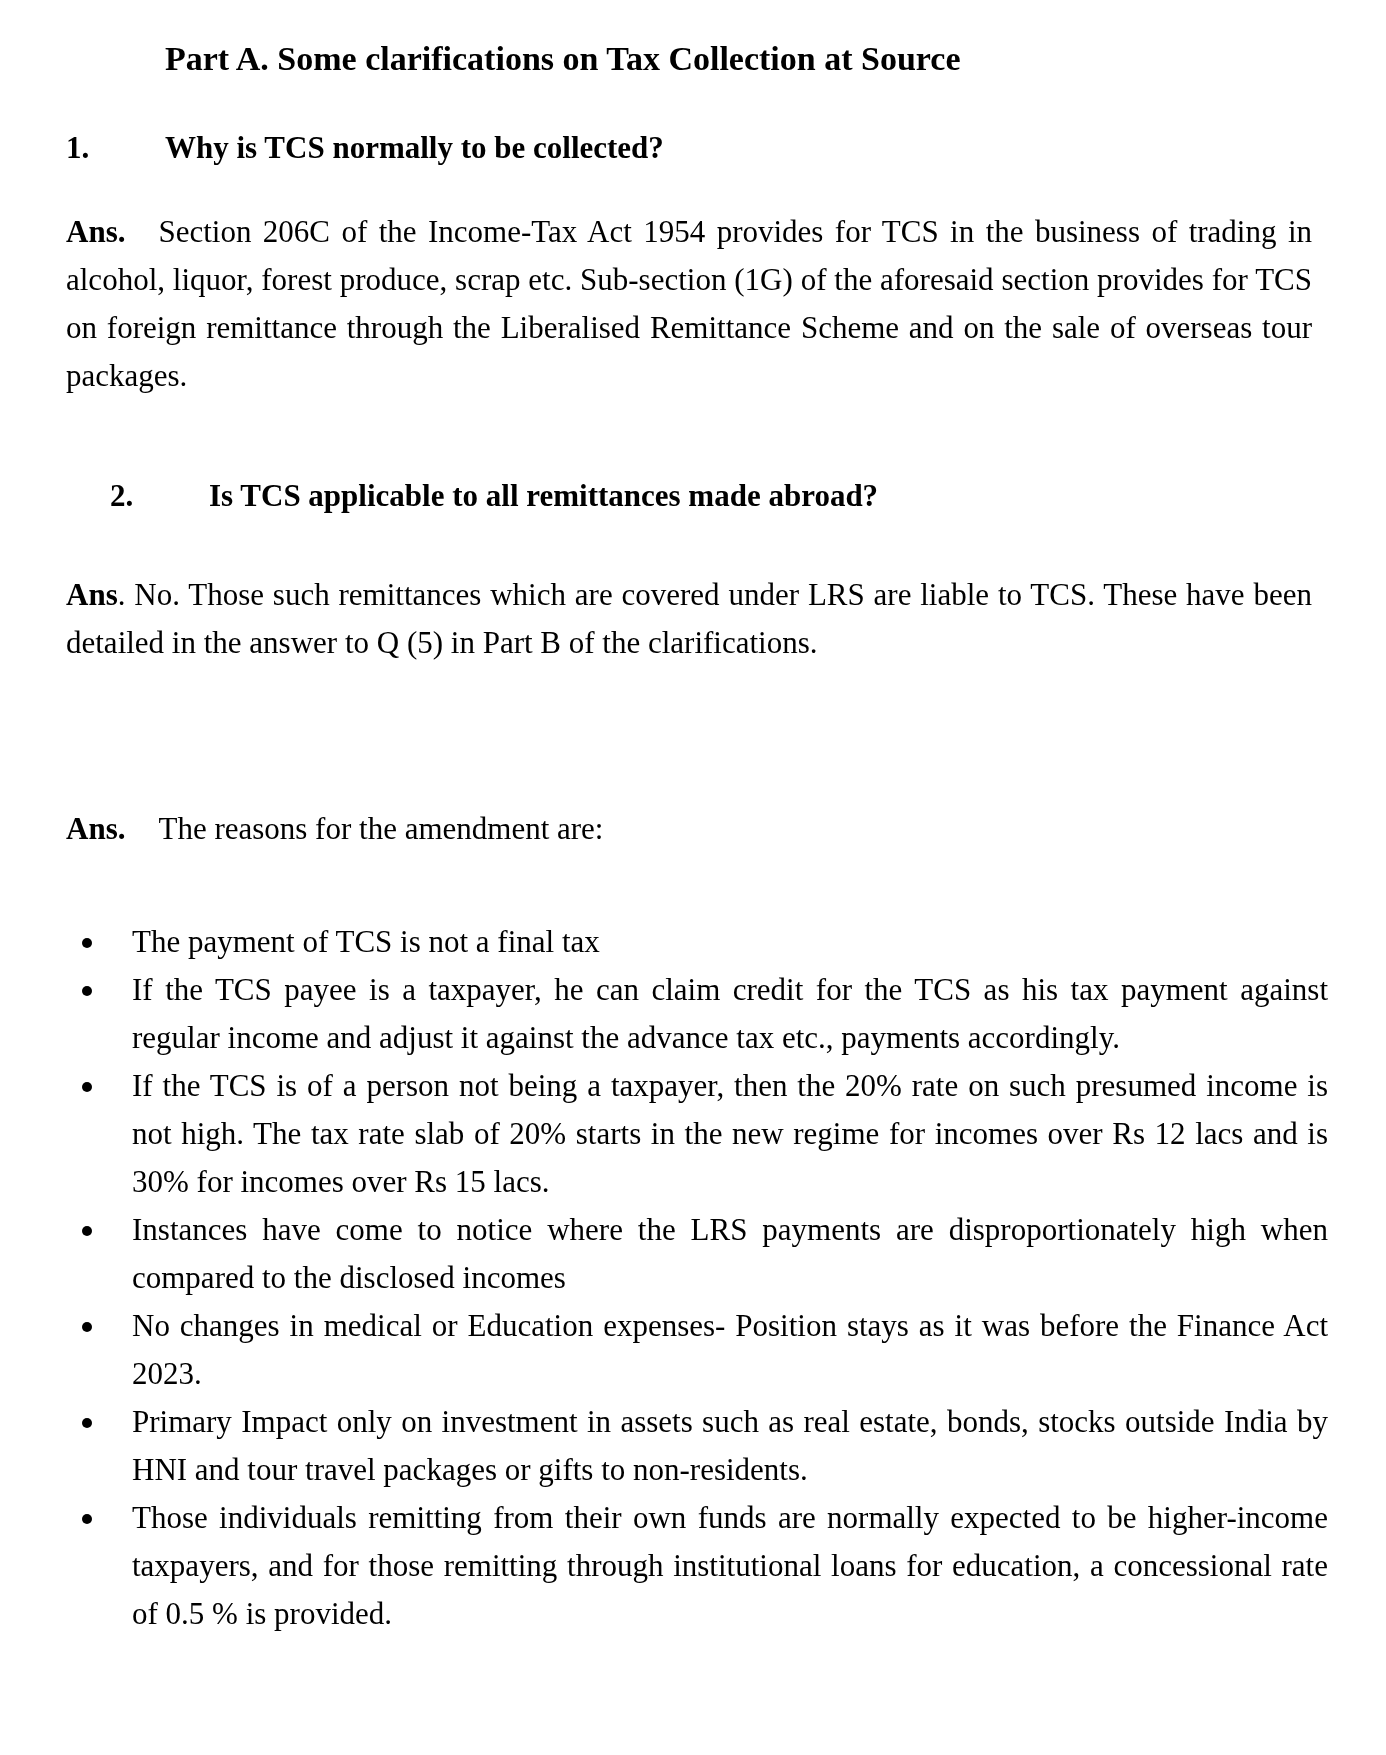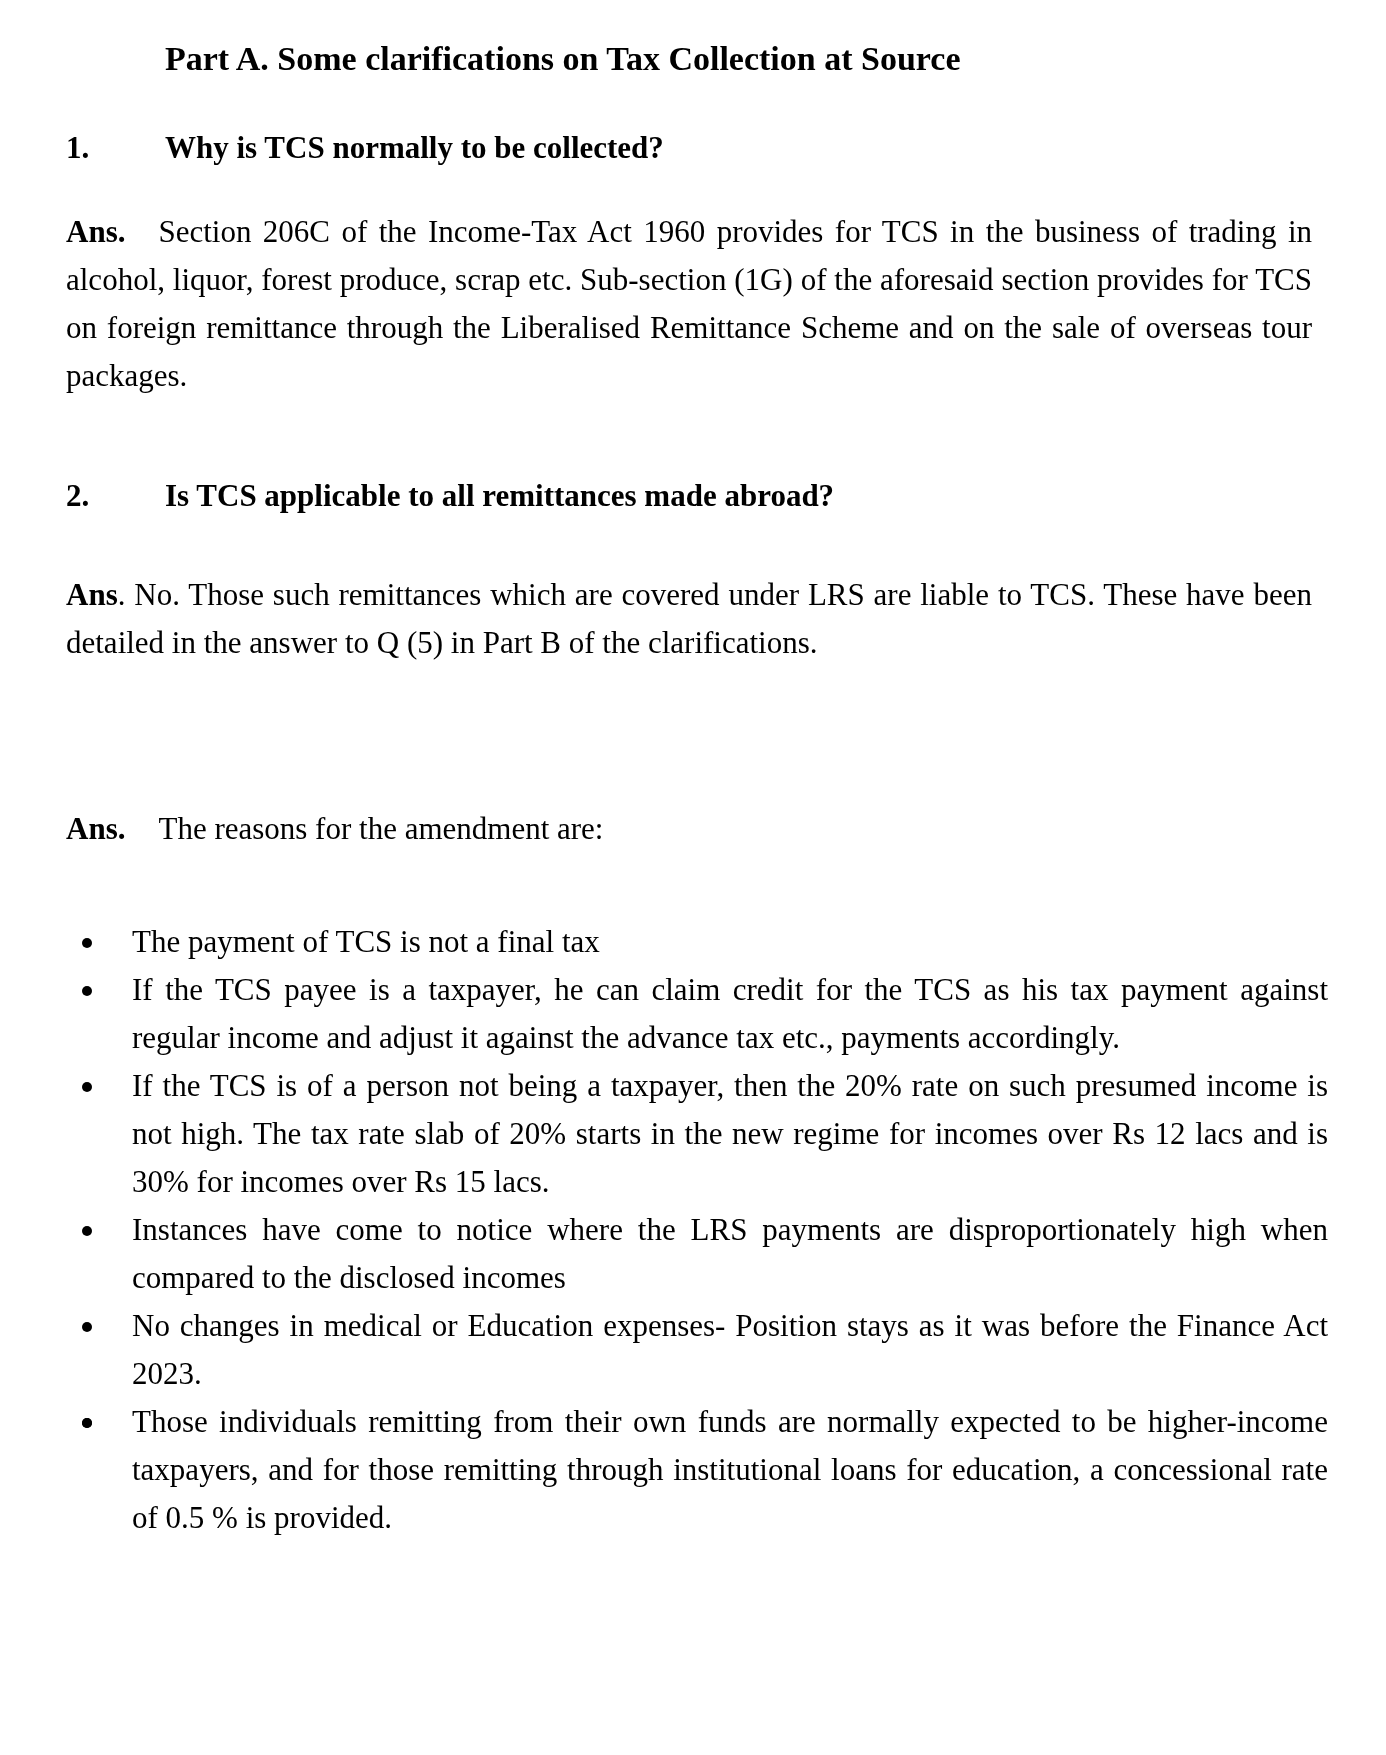--- a/index.html
+++ b/index.html
@@ -21,36 +21,36 @@
 </head>
 <body>
 
 <div class="page">
   <div class="title">Part A. Some clarifications on Tax Collection at Source</div>
 
   <div class="q" style="top:130px;">
     <span class="num">1.</span><span>Why is TCS normally to be collected?</span>
   </div>
   <div class="para" style="top:208px;">
-    <span class="ans">Ans.</span><span class="ans-gap"></span><b>Section 206C</b><span> of the Income-Tax Act 1960 provides for TCS in the business of trading in alcohol, liquor, forest produce, scrap etc. Sub-section (1G) of the aforesaid section provides for TCS on foreign remittance through the Liberalised Remittance Scheme and on the sale of overseas tour packages.</span>
+    <span class="ans">Ans.</span><span class="ans-gap"></span><b>Section 206C</b><span> of the Income-Tax Act 1954 provides for TCS in the business of trading in alcohol, liquor, forest produce, scrap etc. Sub-section (1G) of the aforesaid section provides for TCS on foreign remittance through the Liberalised Remittance Scheme and on the sale of overseas tour packages.</span>
   </div>
 
-  <div class="q" style="top:478px;">
+  <div class="q" style="top:478px;margin-left:44px;">
     <span class="num">2.</span><span>Is TCS applicable to all remittances made abroad?</span>
   </div>
   <div class="para" style="top:571px;">
     <span class="ans">Ans</span><span>. No. Those such </span><b>remittances which are covered under LRS are liable to TCS.</b><span> These have been detailed in the answer to Q (5) in Part B of the clarifications.</span>
   </div>
 
   <div class="para" style="top:805px;">
     <span class="ans">Ans.</span><span class="ans-gap"></span><span>The reasons for the amendment are:</span>
   </div>
 
   <ul class="bullets">
     <li><span class="dot"></span><span>The payment of TCS is not a final tax</span></li>
     <li><span class="dot"></span><span>If the TCS payee is a taxpayer, he can claim credit for the TCS as his tax payment against regular income and adjust it against the advance tax etc., payments accordingly.</span></li>
     <li><span class="dot"></span><span>If the TCS is of a person not being a taxpayer, then the 20% rate on such presumed income is not high. The tax rate slab of 20% starts in the new regime for incomes over Rs 12 lacs and is 30% for incomes over Rs 15 lacs.</span></li>
     <li><span class="dot"></span><span>Instances have come to notice where the LRS payments are disproportionately high when compared to the disclosed incomes</span></li>
     <li><span class="dot"></span><span>No changes in medical or Education expenses- Position stays as it was before the Finance Act 2023.</span></li>
-    <li><span class="dot"></span></li>
+    <li><span class="dot"></span><span>Primary Impact only on investment in assets such as real estate, bonds, stocks outside India by HNI and tour travel packages or gifts to non-residents.</span></li>
     <li><span class="dot"></span><span>Those individuals remitting from their own funds are normally expected to be higher-income taxpayers, and for those remitting through institutional loans for education, a concessional rate of 0.5 % is provided.</span></li>
   </ul>
 </div>
 
 </body></html>

